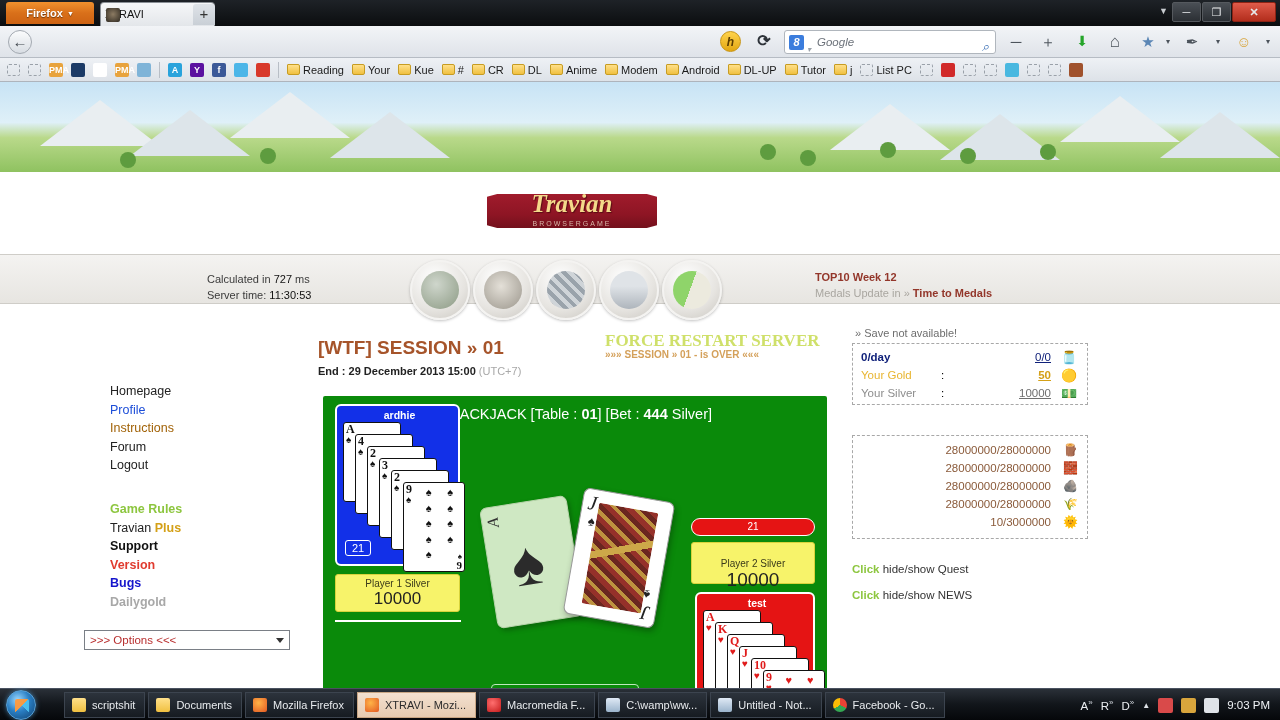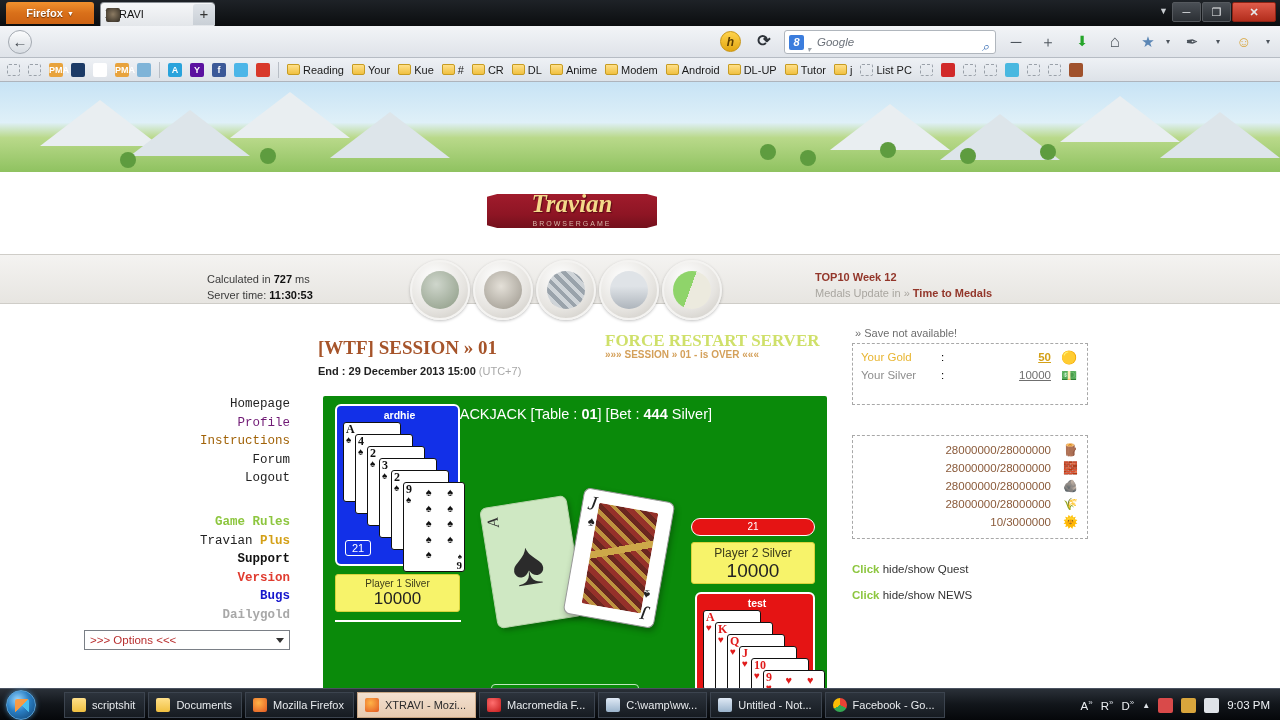--- a/index.html
+++ b/index.html
@@ -173,21 +173,21 @@
 
   .statusbar {
     position: absolute; left: 0; top: 172px; width: 1280px; height: 50px;
     background: linear-gradient(to bottom, #f4f3f1 0%, #e7e5e1 100%);
     border-top: 1px solid #cfcdc8; border-bottom: 1px solid #cfcdc8;
   }
   .calcinfo {
     position: absolute; left: 207px; top: 189px; font-size: 11px; color: #3b3b3b;
     line-height: 16px;
   }
-  .calcinfo b { font-weight: bold; color: #111; }
+  .calcinfo b { font-weight: normal; color: #111; }
   .navcircles { position: absolute; left: 410px; top: 178px; display: flex; gap: 3px; }
   .ncirc {
     width: 60px; height: 60px; border-radius: 50%;
     background: radial-gradient(circle at 40% 30%, #ffffff 0%, #e6e4e0 60%, #c9c6c0 100%);
     border: 2px solid #f4f3f1; box-shadow: 0 1px 3px rgba(0,0,0,.25);
     position: relative; overflow: hidden;
   }
   .ncirc .glyph {
     position: absolute; left: 9px; top: 9px; width: 38px; height: 38px;
     border-radius: 50%;
@@ -196,41 +196,41 @@
     position: absolute; left: 815px; top: 187px; font-size: 11px;
     color: #8a3a2e; line-height: 16px;
   }
   .top10 .t1 { font-weight: bold; color: #93362a; }
   .top10 .t2 { color: #a9a6a0; }
   .top10 .t2 b { color: #93362a; font-weight: bold; }
 
   
   .sessiontitle {
     position: absolute; left: 318px; top: 255px;
-    font-family: Liberation Serif, serif; font-size: 19px; font-weight: bold;
+    font-family: Liberation Sans, sans-serif; font-size: 19px; font-weight: bold;
     color: #a6542a;
   }
   .sessionend {
     position: absolute; left: 318px; top: 283px; font-size: 11px;
     font-weight: bold; color: #222;
   }
   .sessionend .utc { color: #a8a8a8; font-weight: normal; }
   .forcetitle {
     position: absolute; left: 605px; top: 249px;
     font-family: "Liberation Serif", serif; font-size: 17px; font-weight: bold;
     color: #cfe06a;
   }
   .forcesub {
     position: absolute; left: 605px; top: 267px; font-size: 10px;
     font-weight: bold; color: #d4a05a;
   }
 
   .leftmenu {
-    position: absolute; left: 110px; top: 313px; width: 180px;
-    text-align: right; font-size: 12.5px; line-height: 18.6px; color: #222; font-family: Liberation Mono, monospace;
+    position: absolute; left: 110px; top: 300px; width: 180px;
+    text-align: left; font-size: 12.5px; line-height: 18.6px; color: #222;
   }
   .leftmenu a { display: block; text-decoration: none; color: #222; }
   .menugap { height: 25px; }
   .optselect {
     position: absolute; left: 84px; top: 548px; width: 206px; height: 20px;
     border: 1px solid #7a7f86; background: #fff; font-size: 11.5px;
     color: #b82f2f; line-height: 18px; padding-left: 5px;
   }
   .optselect .arrow {
     position: absolute; right: 5px; top: 7px; width: 0; height: 0;
@@ -277,21 +277,21 @@
   .p2score {
     position: absolute; right: 12px; top: 122px; width: 124px; height: 18px;
     background: #e51414; border: 1px solid #ffffff; border-radius: 9px;
     color: #ffffff; font-size: 10px; text-align: center; line-height: 16px;
   }
   .p2silver {
     position: absolute; right: 12px; top: 146px; width: 124px; height: 42px;
     background: #f7f36a; border: 1px solid #d8d33c; border-radius: 3px;
     text-align: center;
   }
-  .p2silver .lbl { font-size: 12px; color: #3a3a1a; padding-top: 3px; }
+  .p2silver .lbl { font-size: 10px; color: #3a3a1a; padding-top: 15px; }
   .p2silver .val { font-size: 19px; color: #222; }
   .p2box {
     position: absolute; right: 12px; top: 196px; width: 120px; height: 163px;
     background: #e51414; border: 2px solid #ffffff; border-radius: 6px;
   }
   .p2name {
     position: absolute; left: 0; top: 3px; width: 120px; text-align: center;
     font-size: 10.5px; font-weight: bold; color: #ffffff;
   }
 
@@ -665,21 +665,21 @@
     <div class="sessionend">
       <span>End :</span>
       <span>29 December 2013 15:00</span>
       <span class="utc">(UTC+7)</span>
     </div>
     <div class="forcetitle">FORCE RESTART SERVER</div>
     <div class="forcesub">»»» SESSION » 01 - is OVER «««</div>
 
     <div class="leftmenu" id="leftmenu">
         <a style="color: rgb(34, 34, 34); font-weight: normal;">Homepage</a>
-        <a style="color: #701a75; font-weight: normal;">Profile</a>
+        <a style="color: #1d4ed8; font-weight: normal;">Profile</a>
         <a style="color: #a16207; font-weight: normal;">Instructions</a>
         <a style="color: rgb(34, 34, 34); font-weight: normal;">Forum</a>
         <a style="color: rgb(34, 34, 34); font-weight: normal;">Logout</a>
         <div class="menugap"></div>
         <a style="color: rgb(141, 198, 63); font-weight: bold;">Game Rules</a>
         <a style="color: rgb(34, 34, 34); font-weight: normal;">Travian <span style="color: rgb(212, 160, 23); font-weight: bold;">Plus</span></a>
         <a style="color: rgb(17, 17, 17); font-weight: bold;">Support</a>
         <a style="color: rgb(224, 59, 47); font-weight: bold;">Version</a>
         <a style="color: rgb(21, 21, 204); font-weight: bold;">Bugs</a>
         <a style="color: rgb(168, 168, 168); font-weight: bold;">Dailygold</a>
@@ -800,20 +800,26 @@
       <div class="readybox">
         
         
       </div>
 
     </div>
 
     <div class="savenote">» Save not available!</div>
     <div class="resbox" id="statsbox">
         <div class="resrow">
+          <span class="k k-day">0/day</span>
+          <span class="c"></span>
+          <span class="v v-day">0/0</span>
+          <span class="ic">🫙</span>
+        </div>
+        <div class="resrow">
           <span class="k k-gold">Your Gold</span>
           <span class="c">:</span>
           <span class="v v-gold">50</span>
           <span class="ic">🟡</span>
         </div>
         <div class="resrow">
           <span class="k k-silver">Your Silver</span>
           <span class="c">:</span>
           <span class="v v-silver">10000</span>
           <span class="ic">💵</span>

